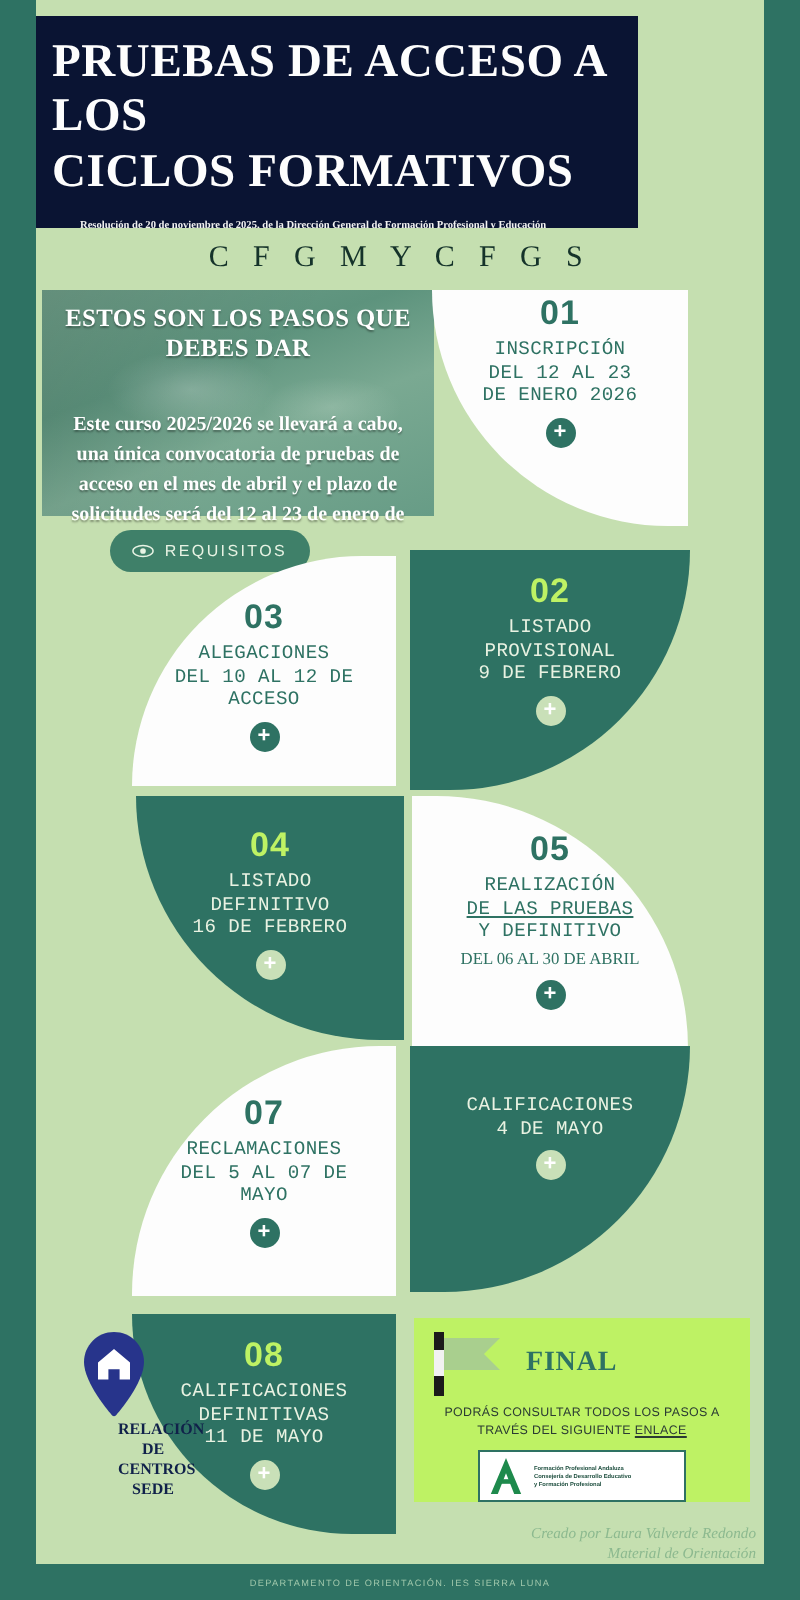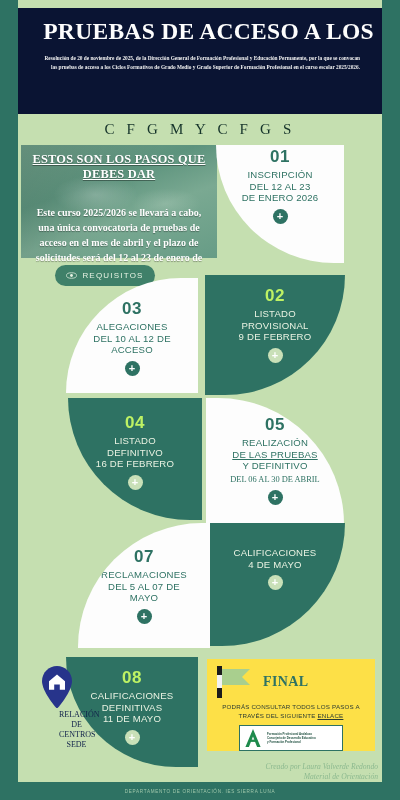--- a/index.html
+++ b/index.html
@@ -19,24 +19,24 @@
     position: absolute;
     left: 18px; top: 0px;
     width: 364px; height: 782px;
     background: #c5dfb0;
     overflow: hidden;
   }
   
   .header {
     position: absolute;
     left: 18px; top: 8px;
-    width: 364px; height: 106px;
+    width: 301px; height: 106px;
     background: #0a1433;
     color: #ffffff;
-    text-align: right;
+    text-align: left;
     padding: 10px 8px 6px 8px;
   }
   .header h1 {
     font-family: "Liberation Serif", serif;
     font-weight: 700;
     font-size: 23.5px;
     line-height: 1.16;
     letter-spacing: .3px;
     color: #fdfdfd;
   }
@@ -82,21 +82,20 @@
       radial-gradient(ellipse 50px 22px at 74% 52%, rgba(235,245,235,.18), transparent 70%),
       linear-gradient(120deg, rgba(0,0,0,.10) 0%, rgba(0,0,0,0) 55%);
     pointer-events:none;
   }
   .intro h2 {
     position:relative;
     font-family: "Liberation Serif", serif;
     font-size: 12.4px; font-weight: 700;
     line-height: 1.22; letter-spacing:.2px;
     text-shadow: 0 1px 1px rgba(0,0,0,.35);
-    text-decoration: underline;
   }
   .intro p {
     position:relative;
     margin-top: 24px;
     font-size: 10px;
     font-weight: 700;
     line-height: 1.48;
     text-shadow: 0 1px 1px rgba(0,0,0,.35);
   }
   
@@ -120,21 +119,21 @@
     overflow: hidden;
   }
   .leaf .num {
     font-family: "Liberation Sans", sans-serif;
     font-weight: 700;
     font-size: 17px;
     letter-spacing: .5px;
     line-height: 1;
   }
   .leaf .lbl {
-    font-family: Liberation Sans, sans-serif;
+    font-family: Liberation Mono, monospace;
     font-size: 9.6px;
     line-height: 1.2;
     letter-spacing: .2px;
     margin-top: 4px;
   }
   .leaf .sub {
     font-family: "Liberation Serif", serif;
     font-size: 8.4px;
     line-height: 1.25;
     margin-top: 3px;
@@ -172,50 +171,50 @@
   #leaf04 .inner { padding-top: 16px; text-align: center; }
 
   #leaf05 { left: 206px; top: 398px; width: 138px; height: 126px;
             border-radius: 0 126px 0 0; }
   #leaf05 .inner { padding-top: 18px; }
 
   #leaf06 { left: 205px; top: 523px; width: 140px; height: 123px;
             border-radius: 0 0 132px 0; }
   #leaf06 .inner { padding-top: 20px; }
 
-  #leaf07 { left: 78px; top: 523px; width: 132px; height: 125px;
+  #leaf07 { left: 66px; top: 523px; width: 132px; height: 125px;
             border-radius: 124px 0 0 0; }
   #leaf07 .inner { padding-top: 25px; }
 
   #leaf08 { left: 66px; top: 657px; width: 132px; height: 110px;
             border-radius: 0 0 0 110px; }
   #leaf08 .inner { padding-top: 12px; }
 
   
   .sede {
     position: absolute;
     left: 20px; top: 665px;
     width: 74px; text-align: center;
   }
   .pin { width: 34px; height: 44px; margin: 0 auto; display:block; }
   .sede .txt {
     margin-top: 1px;
     font-family: "Liberation Serif", serif;
-    font-weight: 400;
+    font-weight: 700;
     font-size: 8px;
     line-height: 1.25;
     color: #10214a;
     margin-left: 39px;
   }
   
   .final {
     position: absolute;
     left: 207px; top: 659px;
     width: 168px; height: 92px;
-    background: #fde047;
+    background: #bef264;
     padding: 6px 8px;
   }
   .final .fhead { display:flex; align-items:center; gap: 6px; height: 34px; }
   .flag { width: 42px; height: 34px; display:block; }
   .final .ftitle {
     font-family: "Liberation Serif", serif;
     font-weight: 700; font-size: 14px;
     color: #2e7263; letter-spacing: .4px;
   }
   .final .fdesc {
@@ -264,20 +263,21 @@
 </style>
 </head>
 <body>
 
 <div id="page">
   <div class="canvas"></div>
 
   <div class="header">
     <h1>
       <span>PRUEBAS DE ACCESO A LOS</span><br>
+      <span>CICLOS FORMATIVOS</span>
     </h1>
     <div class="resol">Resolución de 20 de noviembre de 2025, de la Dirección General de Formación Profesional y Educación Permanente, por la que se convocan las pruebas de acceso a los Ciclos Formativos de Grado Medio y Grado Superior de Formación Profesional en el curso escolar 2025/2026.</div>
   </div>
 
   <div class="band">
     <span>C F G M   Y   C F G S</span>
   </div>
 
   <div class="intro">
     <h2>ESTOS SON LOS PASOS QUE DEBES DAR</h2>

